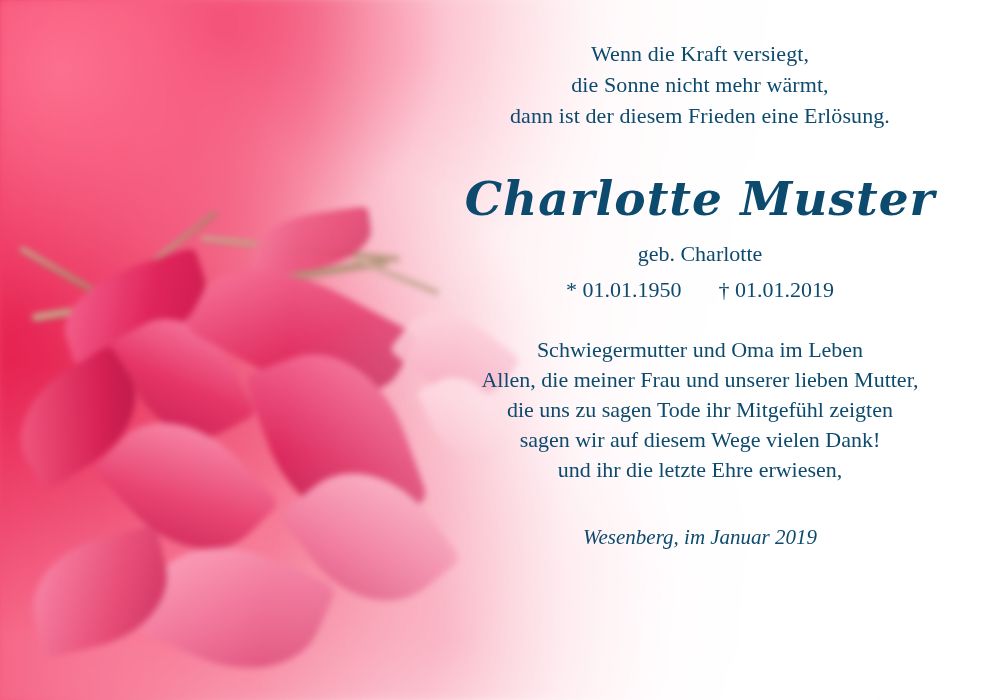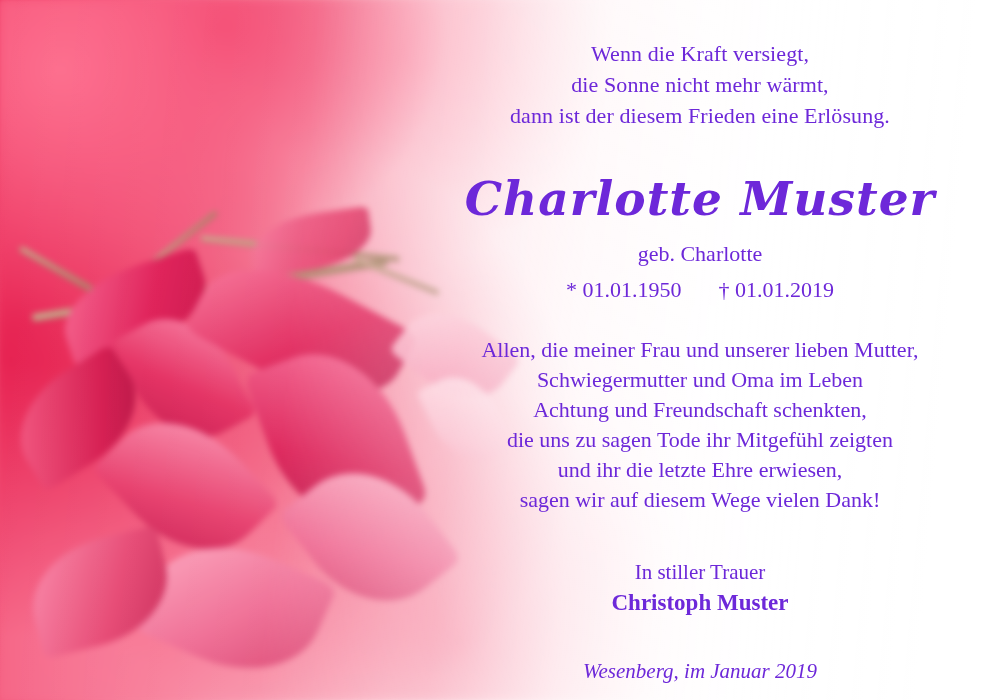--- a/index.html
+++ b/index.html
@@ -119,21 +119,21 @@
   }
 
   
   .content {
     position: absolute;
     left: 420px;
     top: 0;
     width: 560px;
     height: 700px;
     text-align: center;
-    color: #6d28d9;
+    color: #0c4a6e;
   }
 
   .verse {
     margin-top: 38px;
     font-size: 22px;
     line-height: 31px;
     letter-spacing: 0.1px;
   }
   .verse div { white-space: nowrap; }
 
@@ -235,29 +235,24 @@
 
     <div class="maiden">geb. Charlotte</div>
 
     <div class="dates">
       <span>* 01.01.1950</span>
       <span class="gap"></span>
       <span>† 01.01.2019</span>
     </div>
 
     <div class="thanks">
+      <div>Schwiegermutter und Oma im Leben</div>
       <div>Allen, die meiner Frau und unserer lieben Mutter,</div>
-      <div>Schwiegermutter und Oma im Leben</div>
-      <div>Achtung und Freundschaft schenkten,</div>
       <div>die uns zu sagen Tode ihr Mitgefühl zeigten</div>
+      <div>sagen wir auf diesem Wege vielen Dank!</div>
       <div>und ihr die letzte Ehre erwiesen,</div>
-      <div>sagen wir auf diesem Wege vielen Dank!</div>
-    </div>
-
-    <div class="mourning">
-      <div>In stiller Trauer</div>
-      <div class="mourner">Christoph Muster</div>
-    </div>
+    </div>
+
 
     <div class="place">Wesenberg, im Januar 2019</div>
 
   </div>
 </div>
 
 </body></html>

